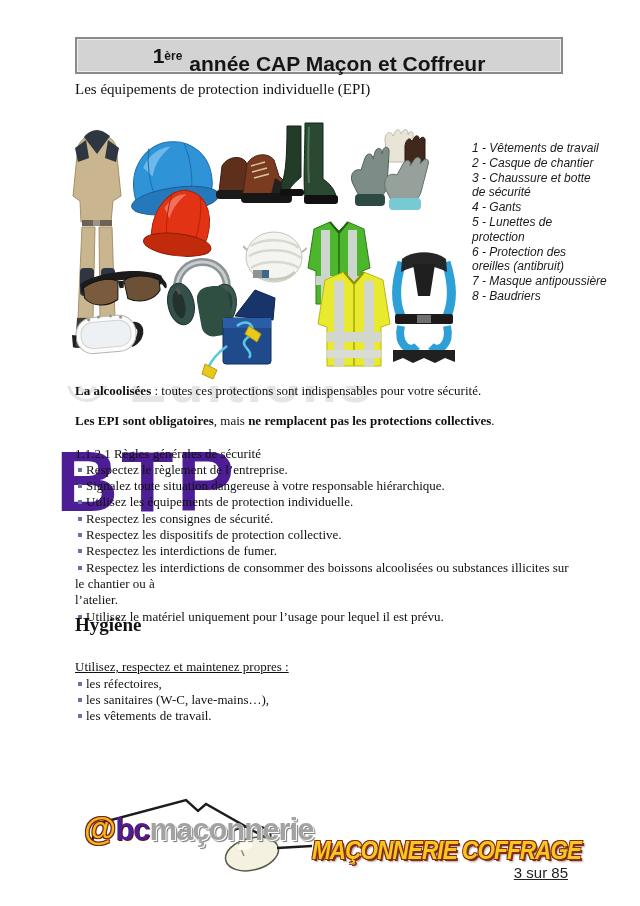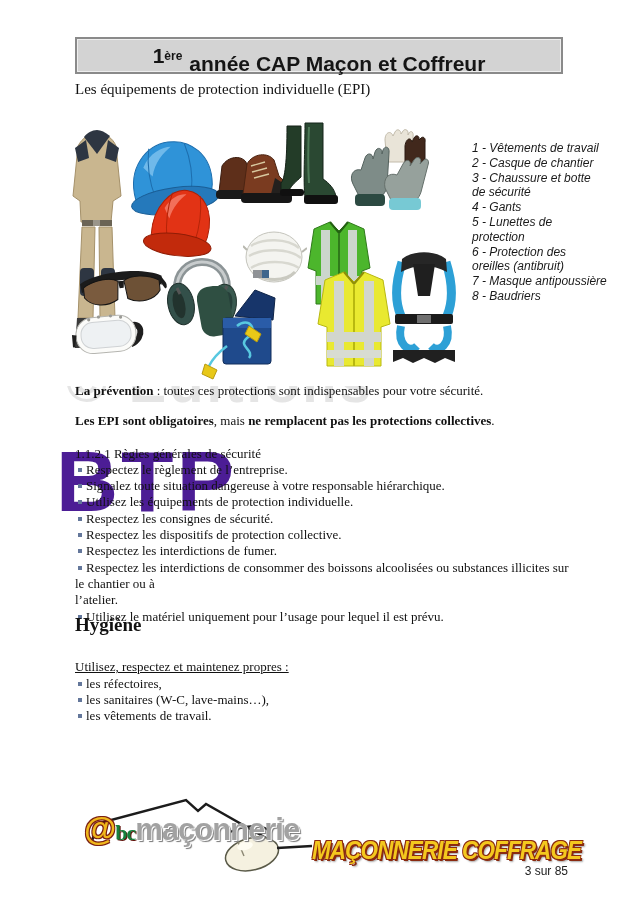--- a/index.html
+++ b/index.html
@@ -43,28 +43,28 @@
   .hygiene{position:absolute;left:75px;top:617px;width:500px;z-index:2;font-size:13px;line-height:16.3px;}
   .hygiene h2{margin:0 0 26px 0;font-size:19px;font-weight:bold;font-family:"Liberation Serif",serif;}
   .hy-intro{margin:0;text-decoration:underline;}
 
   
   .footer{position:absolute;left:0;top:788px;width:640px;height:110px;z-index:2;}
   .footer-art{position:absolute;left:80px;top:2px;}
   .logo-text{position:absolute;left:84px;top:22px;font-family:"Liberation Sans",sans-serif;
              font-weight:bold;letter-spacing:-1px;white-space:nowrap;}
   .logo-at{font-size:33px;color:#f0b81c;text-shadow:-1px -1px 0 #7a1f12,1px -1px 0 #7a1f12,-1px 1px 0 #7a1f12,1px 1px 0 #7a1f12;}
-  .logo-bc{font-size:22px;color:#15803d;text-shadow:1px 1px 0 #5e0f08;font-family:Liberation Serif, serif;}
+  .logo-bc{font-size:31px;color:#4c1d95;text-shadow:1px 1px 0 #5e0f08;}
   .logo-word{font-size:31px;color:#a2a2a2;text-shadow:1px 1px 0 #ffffff,2px 2px 1px #777;}
   .coffrage{position:absolute;left:312px;top:48px;font-family:"Liberation Sans",sans-serif;
             font-weight:bold;font-style:italic;font-size:25px;letter-spacing:-1px;
             transform:scaleX(.9);transform-origin:left center;color:#f4c81e;
             text-shadow:-1px -1px 0 #8a2a10,1px -1px 0 #8a2a10,-1px 1px 0 #8a2a10,2px 2px 0 #8a2a10,3px 3px 2px rgba(0,0,0,.35);
             white-space:nowrap;}
-  .pagenum{position:absolute;right:72px;top:76px;font-family:"Liberation Sans",sans-serif;font-size:12px;color:#222;}
+  .pagenum{position:absolute;right:72px;top:76px;font-family:"Liberation Sans",sans-serif;font-size:15px;color:#222;text-decoration:underline;}
 </style>
 </head>
 <body>
 
 <div class="page">
 
   <div class="banner">
     <span>1</span>
       <sup>ère</sup>
       <span class="rest">année CAP Maçon et Coffreur</span>
@@ -223,21 +223,21 @@
     <div class="li">4 - Gants</div>
     <div class="li">5 - Lunettes de
 protection</div>
     <div class="li">6 - Protection des
 oreilles (antibruit)</div>
     <div class="li">7 - Masque antipoussière</div>
     <div class="li">8 - Baudriers</div>
   </div>
 
   <div class="bodycol">
-    <p class="p1"><b>La prévention</b><span> : toutes ces protections sont indispensables pour votre sécurité.</span></p>
+    <p class="p1"><b>La alcoolisées</b><span> : toutes ces protections sont indispensables pour votre sécurité.</span></p>
     <p class="p2"><b>Les EPI sont obligatoires</b><span>, mais </span><b>ne remplacent pas les protections collectives</b><span>.</span></p>
     <p class="sect">1.1.2.1 Règles générales de sécurité</p>
     <div class="rule">
         <span class="dot"></span>
         <span class="rule-text">Respectez le règlement de l’entreprise.</span>
       </div>
     <div class="rule">
         <span class="dot"></span>
         <span class="rule-text">Signalez toute situation dangereuse à votre responsable hiérarchique.</span>
       </div>

